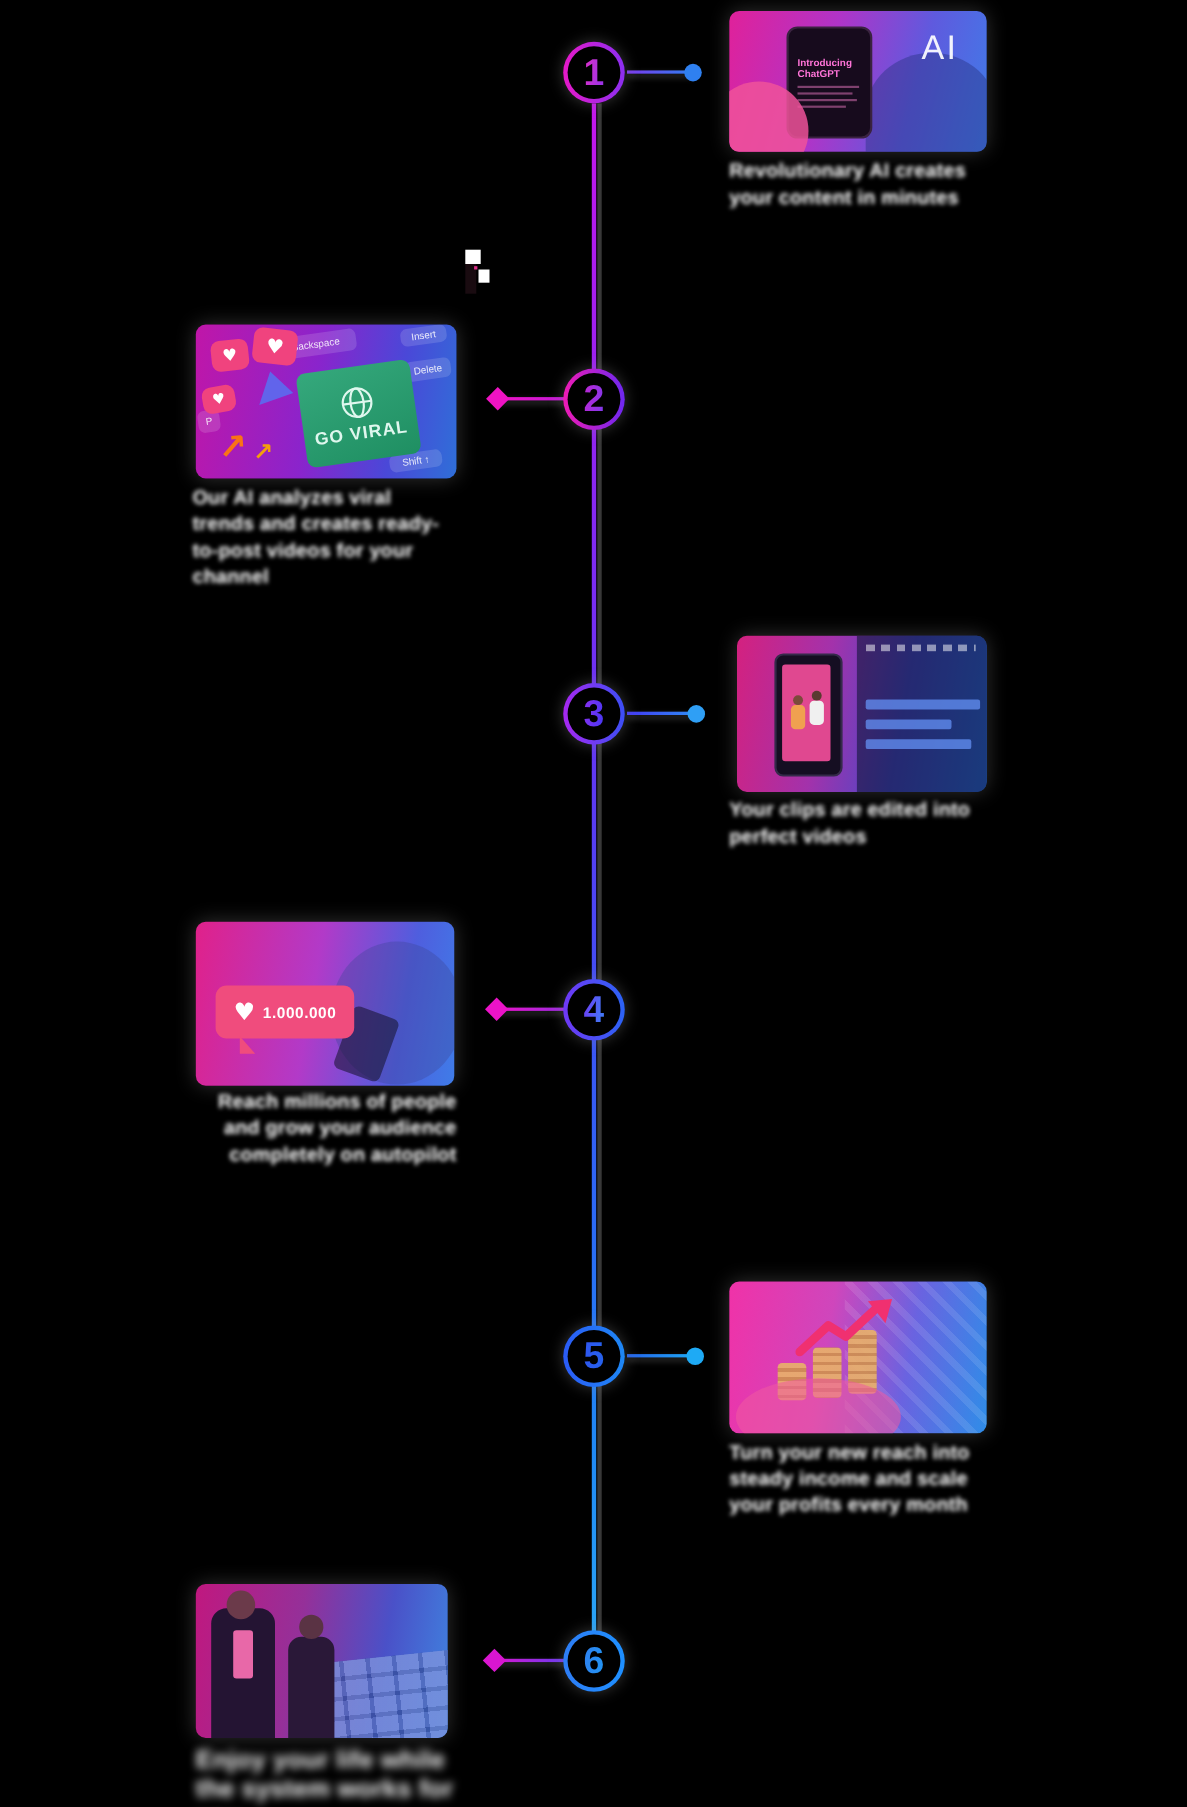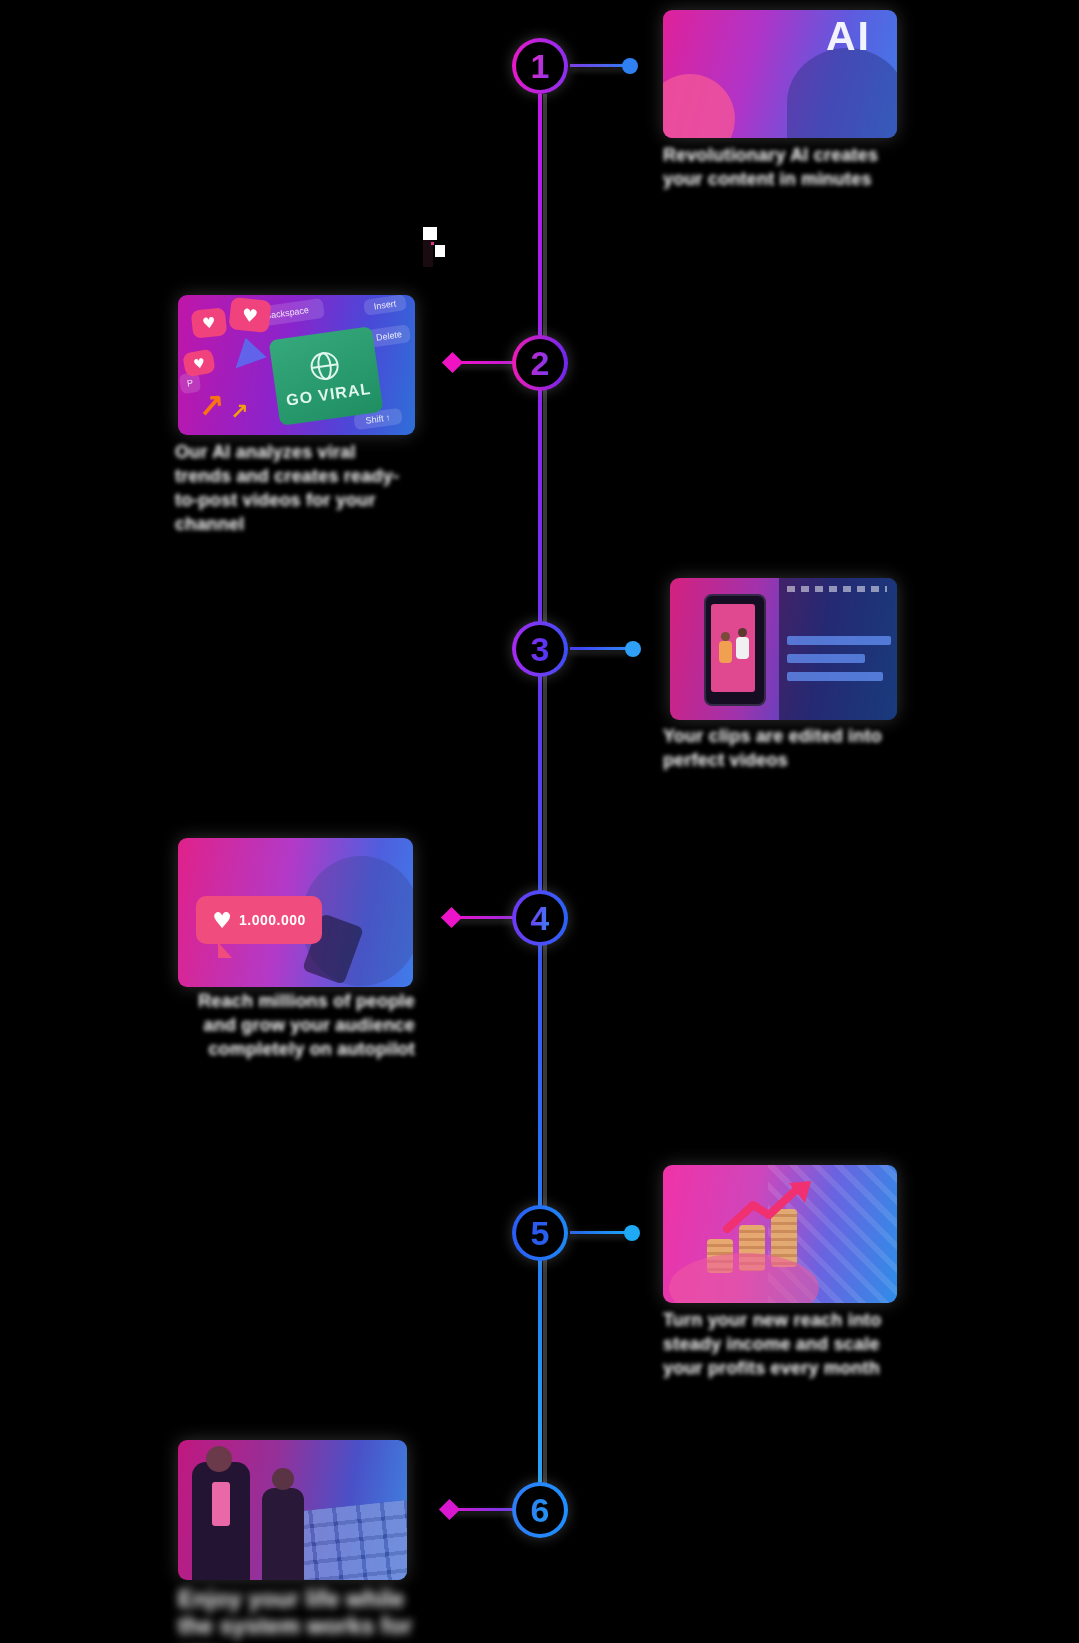--- a/index.html
+++ b/index.html
@@ -38,21 +38,21 @@
   .i3 .conn{background:linear-gradient(90deg,#4338f5,#2f8ff5);}
   .i5 .conn{background:linear-gradient(90deg,#2563eb,#1eaaf5);}
   .i2 .conn{background:linear-gradient(90deg,#f013c4,#c21bd8);}
   .i4 .conn{background:linear-gradient(90deg,#ec13c8,#9a2be0);}
   .i6 .conn{background:linear-gradient(90deg,#d916d0,#6a3bf0);}
   
   .shot{position:absolute;border-radius:9px;overflow:hidden;box-shadow:0 0 18px rgba(140,140,140,.35);}
   .abs{position:absolute;}
   
   .img1{background:linear-gradient(105deg,#e0219a 0%,#b034c8 38%,#5f5ade 70%,#3f7ce8 100%);}
-  .img1 .ai{right:26px;top:3px;font-size:41px;font-weight:700;color:rgba(255,255,255,.92);letter-spacing:2px;}
+  .img1 .ai{right:26px;top:16px;font-size:31px;font-weight:400;color:rgba(255,255,255,.92);letter-spacing:2px;}
   .img1 .phone{left:52px;top:14px;width:78px;height:102px;background:#170b1d;border-radius:10px;border:2px solid #3a2340;box-sizing:border-box;}
   .img1 .ptxt{left:8px;top:26px;font-size:9px;font-weight:700;color:#ff74d8;line-height:10px;}
   .img1 .pline{left:8px;height:2px;background:rgba(255,130,210,.45);}
   .img1 .hand{left:-18px;bottom:-26px;width:90px;height:90px;border-radius:50%;background:#f0529a;opacity:.85;}
   .img1 .suit{right:-10px;bottom:-20px;width:120px;height:110px;border-radius:50% 50% 0 0;background:rgba(40,50,130,.45);}
   
   .img2{background:linear-gradient(100deg,#c016a8 0%,#8a24cc 45%,#4a48d8 75%,#2f6fd8 100%);}
   .key{position:absolute;background:rgba(255,255,255,.14);border-radius:6px;color:rgba(255,255,255,.85);
     font-size:9px;display:flex;align-items:center;justify-content:center;transform:rotate(-8deg);}
   .img2 .goviral{left:96px;top:38px;width:104px;height:86px;background:linear-gradient(160deg,#35a87c,#1f8f62);
@@ -129,20 +129,30 @@
     <div class="conn" style="left:570px;top:64px;width:60px;"></div>
     <div class="dot" style="left:622px;top:58px;background:#2f80f0;"></div>
     <div class="circle" style="left:512px;top:38px;">
       <div class="inner">
           <span class="num">1</span>
         </div>
     </div>
     <div class="shot img1" style="left:663px;top:10px;width:234px;height:128px;">
       <div class="abs suit"></div>
       <span class="abs ai">AI</span>
+      <div class="abs phone">
+        <div class="abs ptxt">
+          <span>Introducing</span><br>
+          <span>ChatGPT</span>
+        </div>
+        <div class="abs pline" style="top:52px;width:56px;"></div>
+        <div class="abs pline" style="top:58px;width:50px;"></div>
+        <div class="abs pline" style="top:64px;width:54px;"></div>
+        <div class="abs pline" style="top:70px;width:44px;"></div>
+      </div>
       <div class="abs hand"></div>
     </div>
     <div class="cap" style="left:663px;top:143px;width:245px;">Revolutionary AI creates your content in minutes</div>
   </div>
 
   <div class="i2">
     <div class="conn" style="left:452px;top:361px;width:62px;"></div>
     <div class="diamond" style="left:445px;top:355px;background:#f013c4;"></div>
     <div class="circle" style="left:512px;top:335px;">
       <div class="inner">

